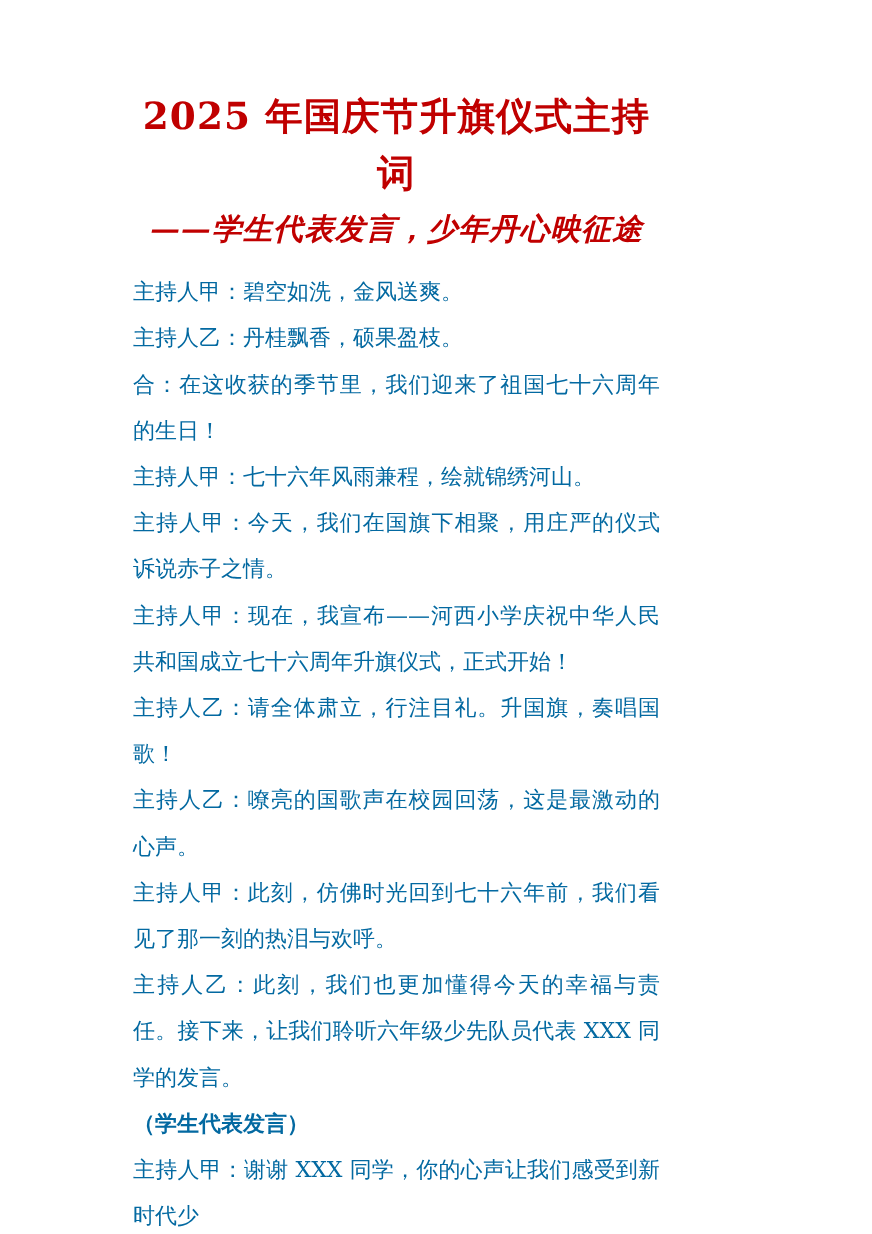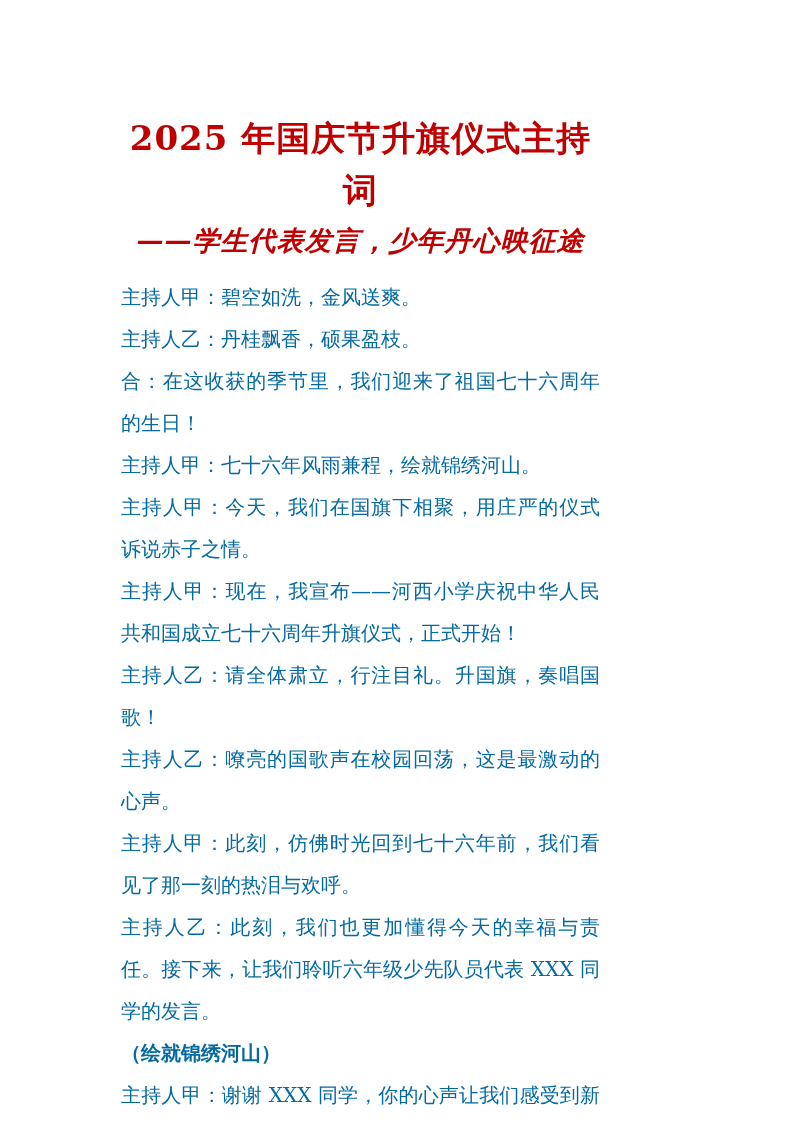--- a/index.html
+++ b/index.html
@@ -6,21 +6,21 @@
     margin: 0;
     padding: 0;
     background: #ffffff;
   }
   .page {
     position: relative;
     width: 720px;
     height: 1122px;
     background: #ffffff;
     box-sizing: border-box;
-    padding: 112px 120px 0 121px;
+    padding: 80px 120px 0 121px;
     overflow: hidden;
     font-family: "DejaVu Serif", "Liberation Serif", serif;
   }
   .doc-title {
     margin: 0;
     text-align: center;
     font-size: 34px;
     line-height: 52px;
     font-weight: bold;
     color: #c00000;
@@ -62,16 +62,16 @@
       <p class="">主持人甲：碧空如洗，金风送爽。</p>
       <p class="">主持人乙：丹桂飘香，硕果盈枝。</p>
       <p class="">合：在这收获的季节里，我们迎来了祖国七十六周年的生日！</p>
       <p class="">主持人甲：七十六年风雨兼程，绘就锦绣河山。</p>
       <p class="">主持人甲：今天，我们在国旗下相聚，用庄严的仪式诉说赤子之情。</p>
       <p class="">主持人甲：现在，我宣布——河西小学庆祝中华人民共和国成立七十六周年升旗仪式，正式开始！</p>
       <p class="">主持人乙：请全体肃立，行注目礼。升国旗，奏唱国歌！</p>
       <p class="">主持人乙：嘹亮的国歌声在校园回荡，这是最激动的心声。</p>
       <p class="">主持人甲：此刻，仿佛时光回到七十六年前，我们看见了那一刻的热泪与欢呼。</p>
       <p class="">主持人乙：此刻，我们也更加懂得今天的幸福与责任。接下来，让我们聆听六年级少先队员代表 XXX 同学的发言。</p>
-      <p class="bold">（绘就锦绣河山）</p>
+      <p class="bold">（学生代表发言）</p>
       <p class="">主持人甲：谢谢 XXX 同学，你的心声让我们感受到新时代少</p>
     </div>
 </div>
 
 </body></html>

